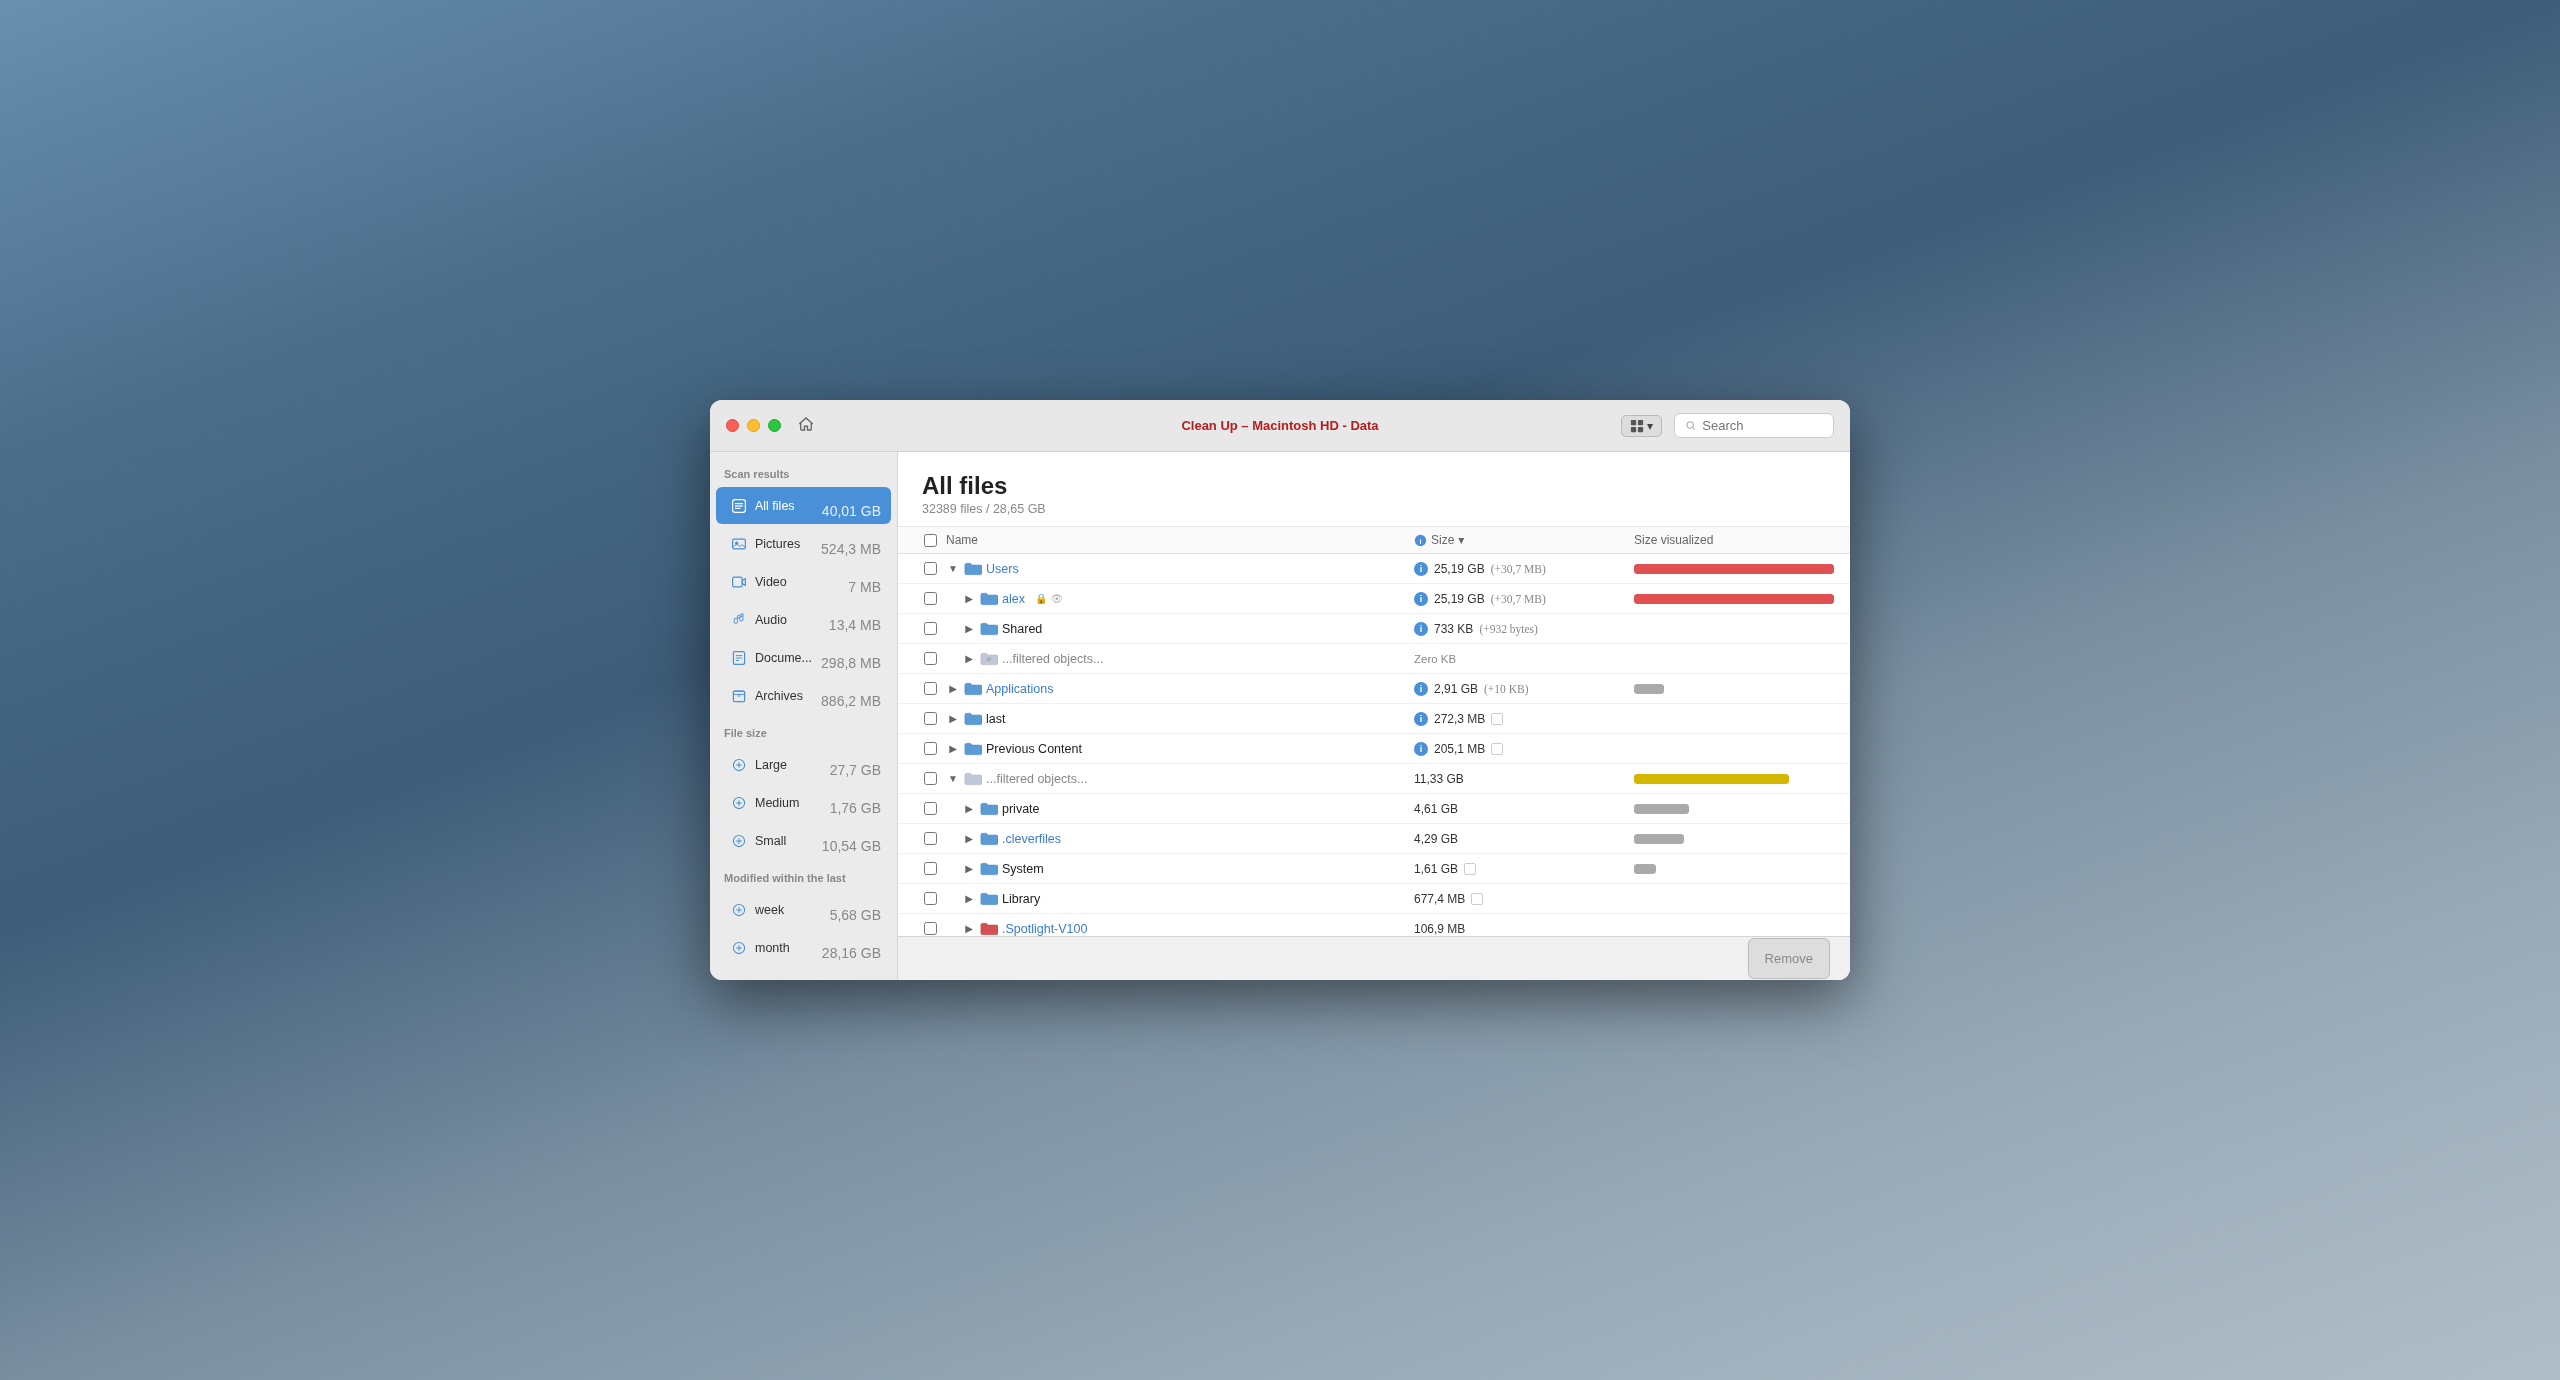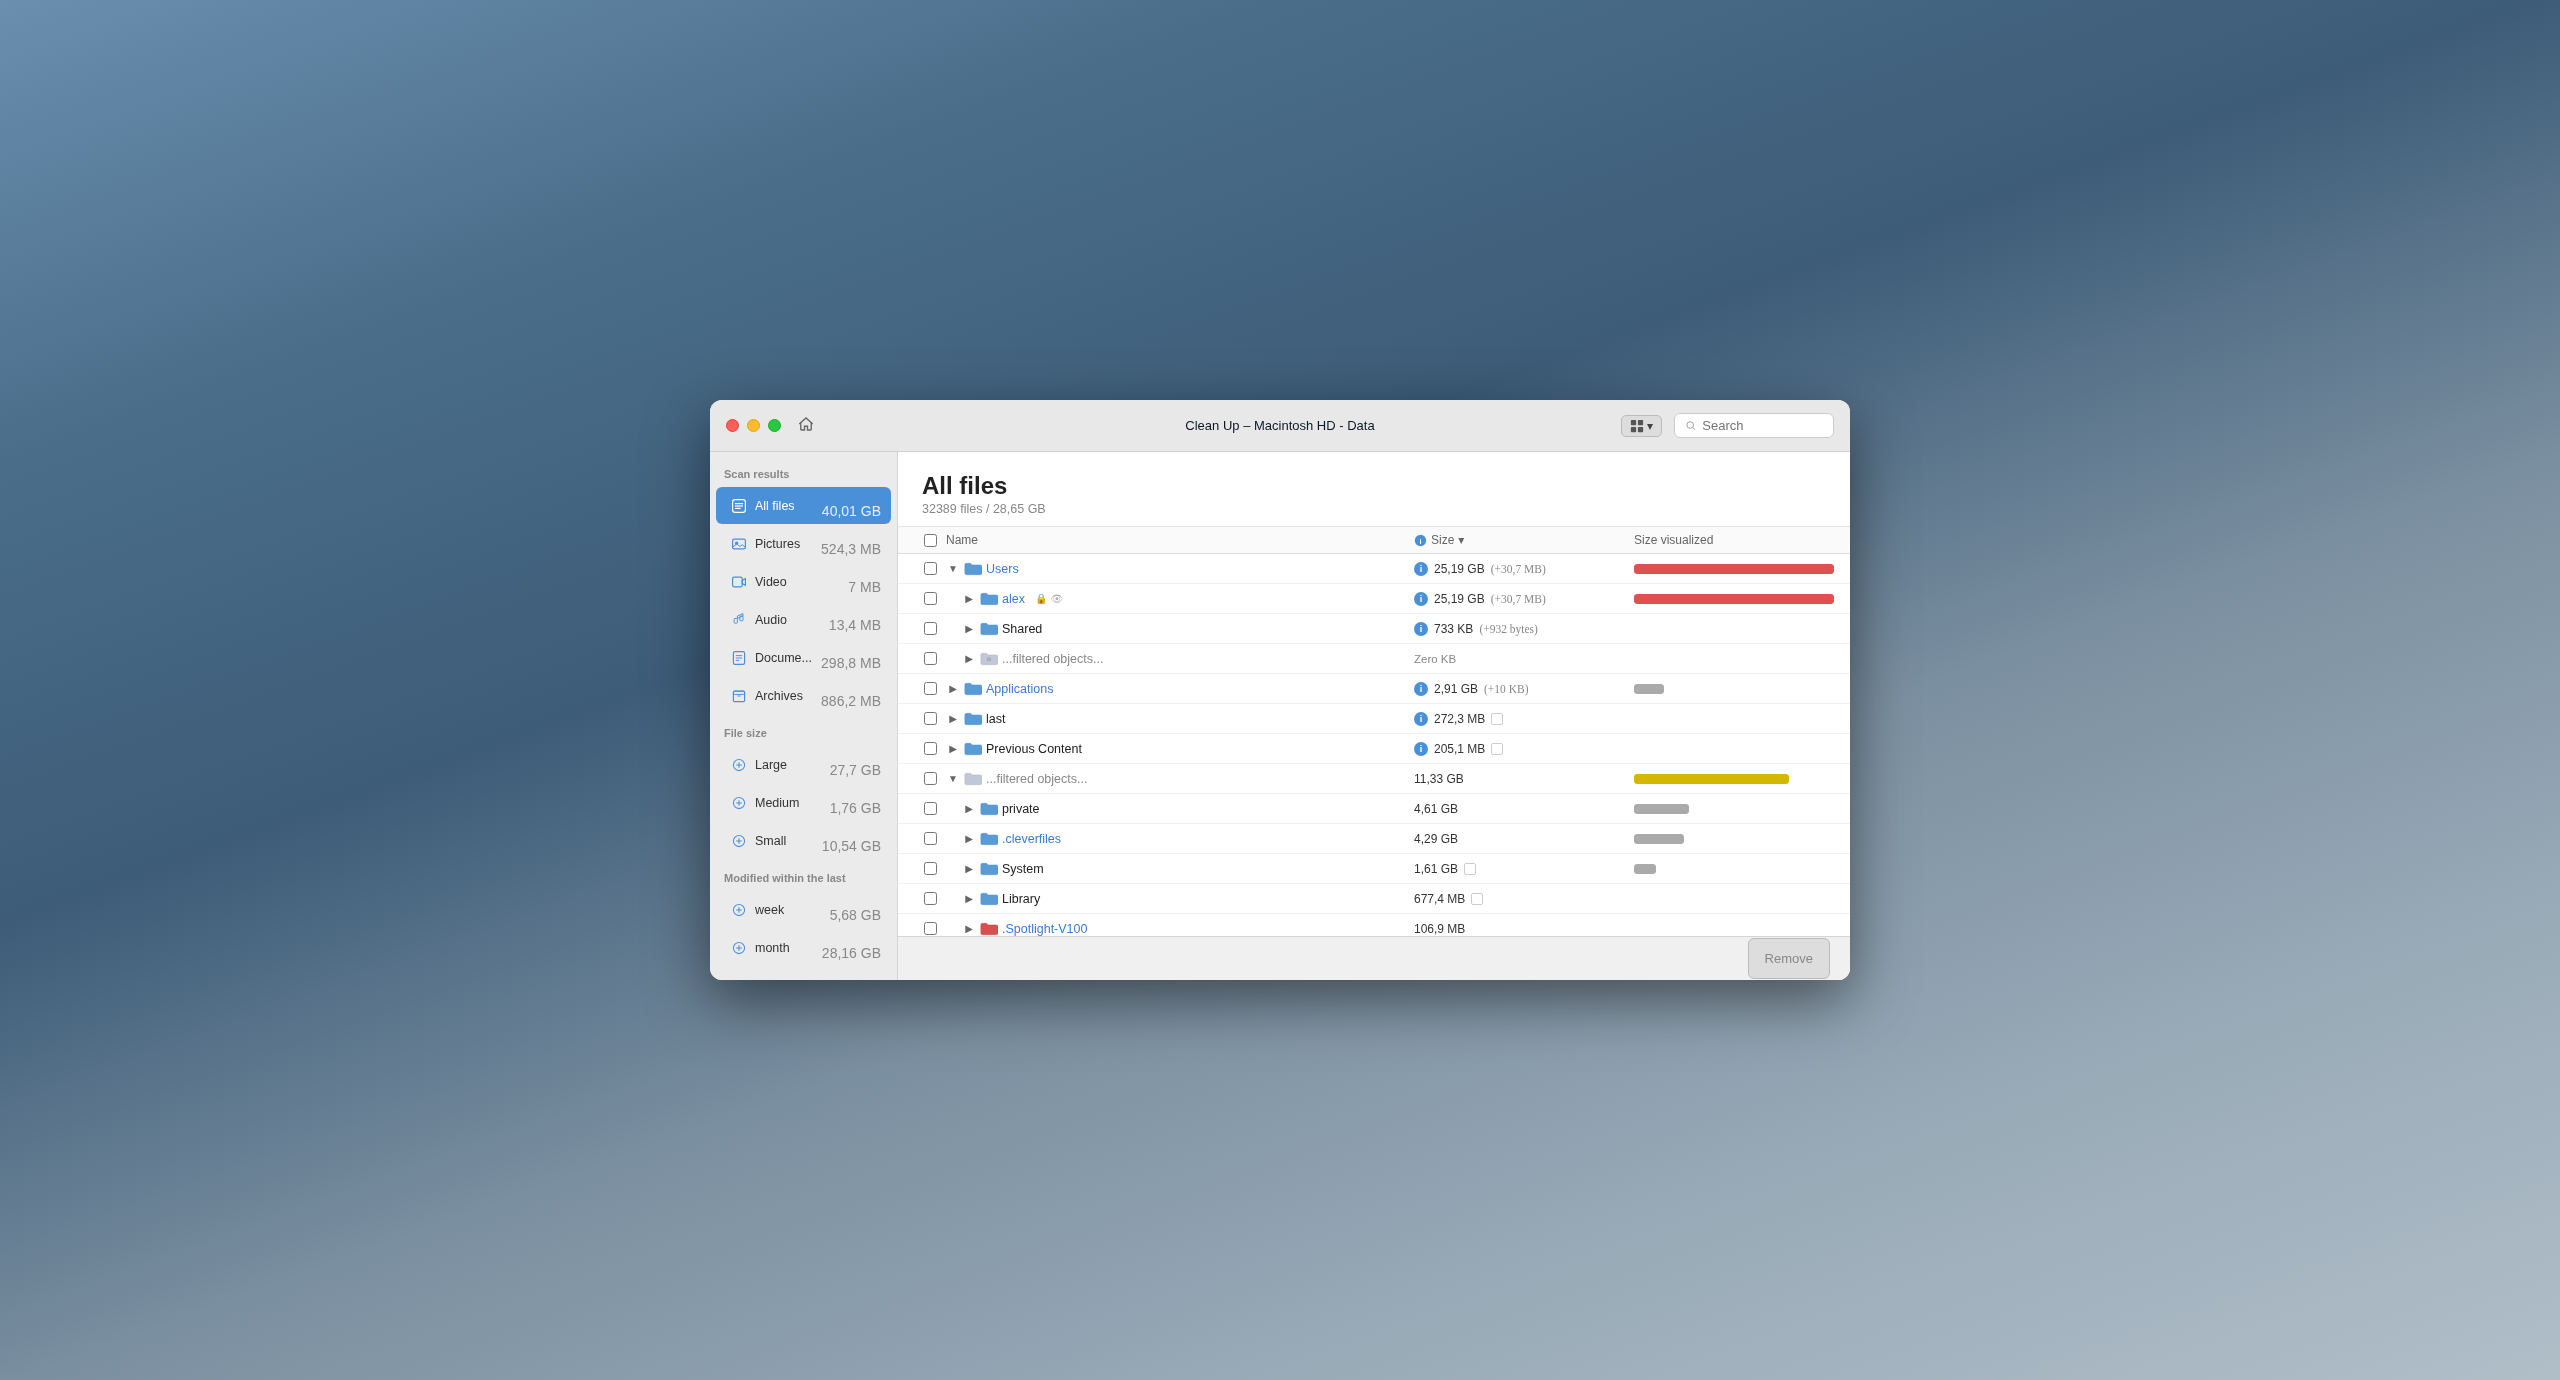--- a/index.html
+++ b/index.html
@@ -53,22 +53,22 @@
 
     .home-icon-wrap {
       margin-left: 16px;
     }
 
     .window-title {
       position: absolute;
       left: 50%;
       transform: translateX(-50%);
       font-size: 13px;
-      color: #0f172a;
-      font-weight: 400;
+      color: #b91c1c;
+      font-weight: 700;
     }
 
     .titlebar-right {
       margin-left: auto;
       display: flex;
       align-items: center;
       gap: 12px;
     }
 
     .view-btn {

